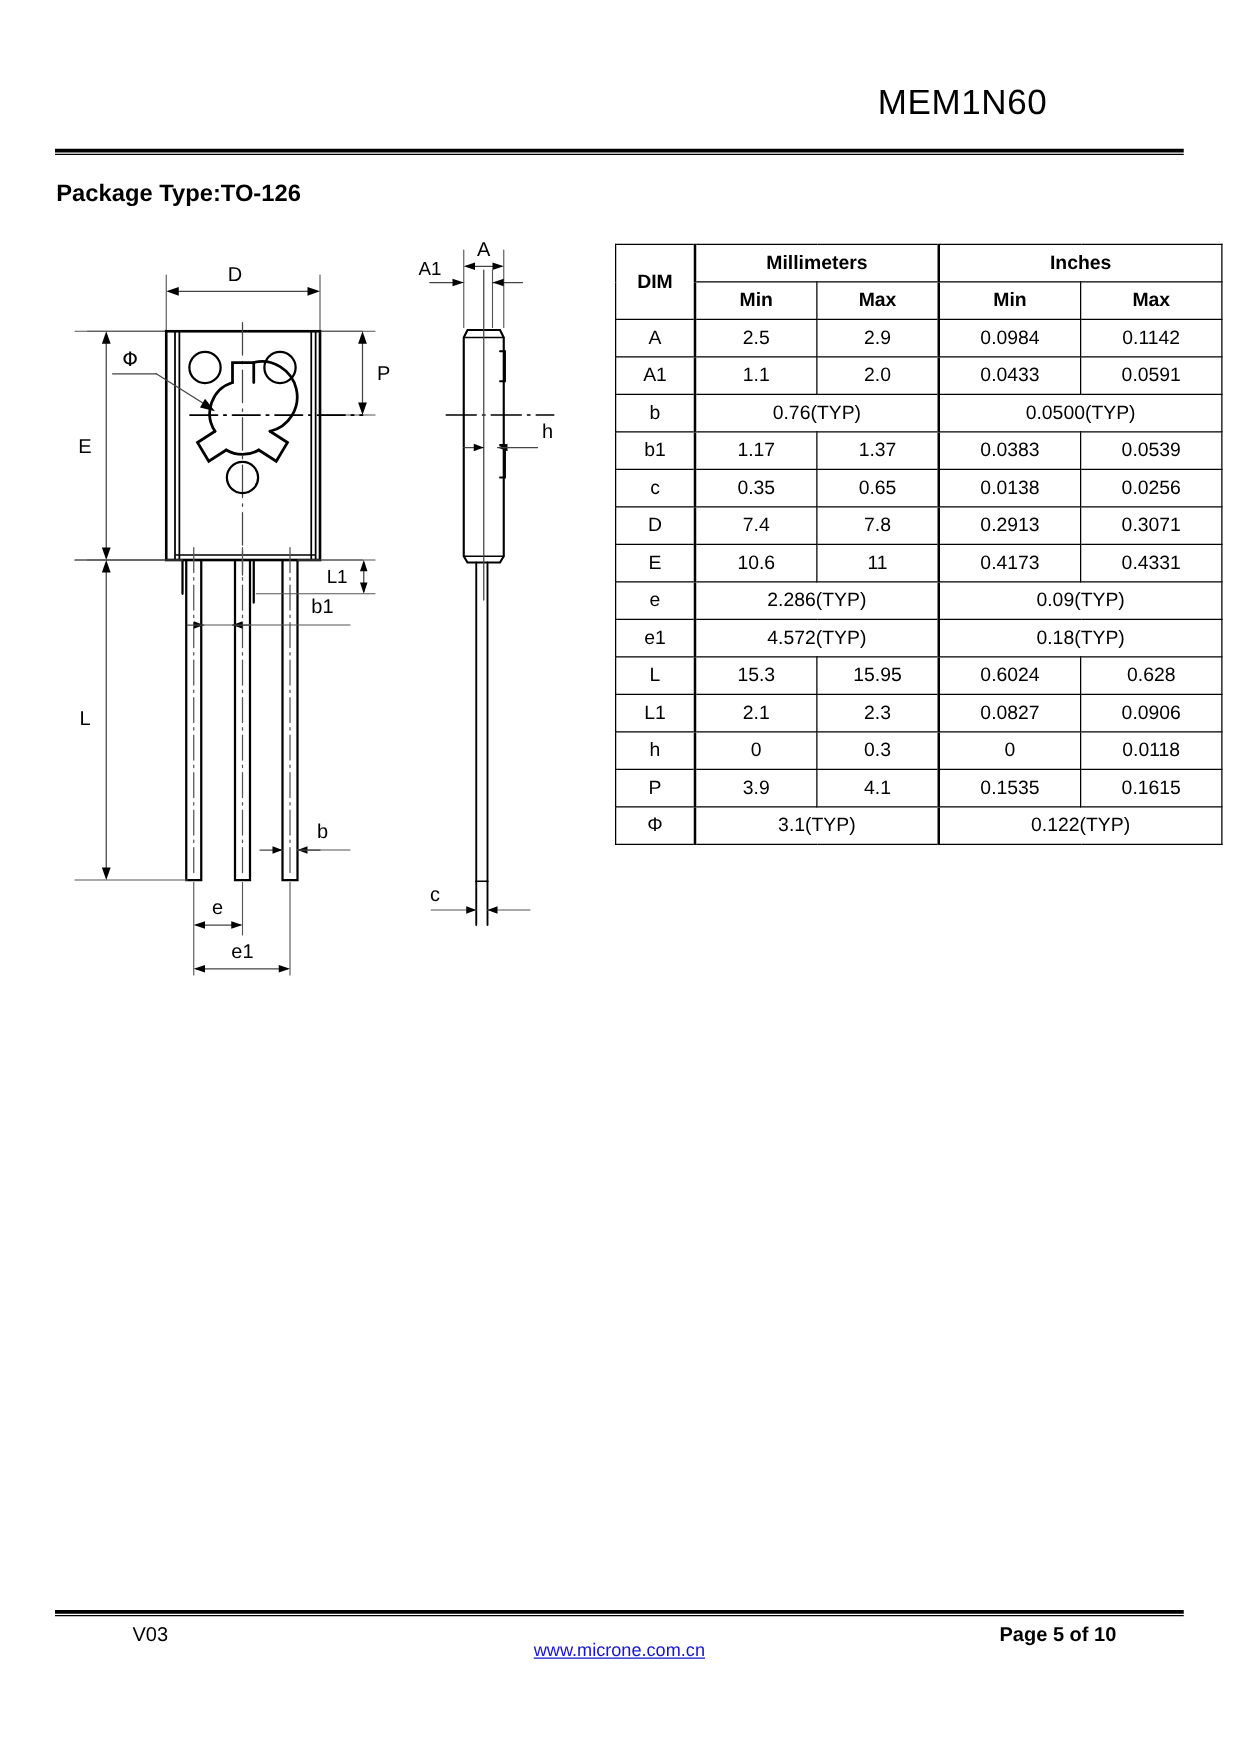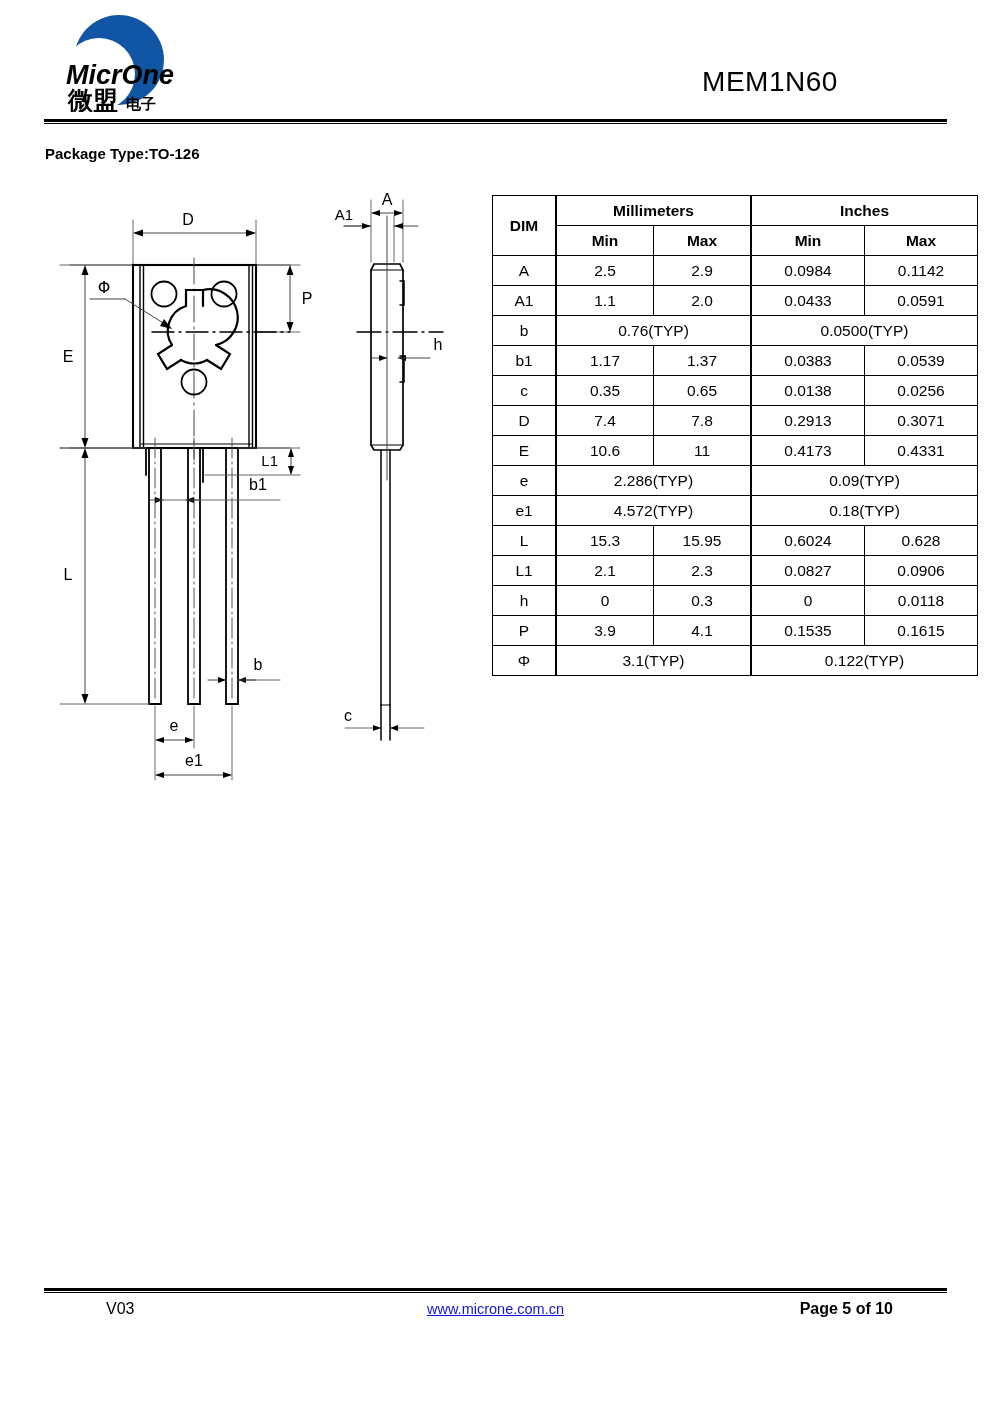--- a/index.html
+++ b/index.html
@@ -13,21 +13,21 @@
   
   #logo{position:absolute;left:44px;top:12px;width:170px;height:100px;}
   #title{
     position:absolute;left:560px;top:66px;width:420px;
     text-align:center;font-size:28px;letter-spacing:.5px;
   }
   #rule-top{position:absolute;left:44px;top:119px;width:903px;height:6px;}
   #rule-top .thick{position:absolute;left:0;top:0;width:100%;height:3px;background:#000;}
   #rule-top .thin{position:absolute;left:0;top:4px;width:100%;height:1.4px;background:#000;}
 
-  #pkgtype{position:absolute;left:45px;top:145px;font-size:15px;font-weight:bold;}
+  #pkgtype{position:absolute;left:45px;top:145px;font-size:19px;font-weight:bold;}
 
   
   #drawing{position:absolute;left:0px;top:180px;width:480px;height:630px;}
 
   
   #dimtable{position:absolute;left:492px;top:195px;border-collapse:collapse;}
   #dimtable td,#dimtable th{
     border:1.6px solid #000;text-align:center;vertical-align:middle;
     font-size:15.5px;font-weight:normal;padding:0;height:29px;
   }
@@ -36,48 +36,29 @@
   #dimtable .c-val{width:96px;}
   #dimtable .c-val-i{width:112px;}
   #dimtable .thickleft{border-left:2.6px solid #000;margin-left:24px;}
 
   
   #rule-bot{position:absolute;left:44px;top:1288px;width:903px;height:6px;}
   #rule-bot .thick{position:absolute;left:0;top:0;width:100%;height:3px;background:#000;}
   #rule-bot .thin{position:absolute;left:0;top:4px;width:100%;height:1.4px;background:#000;}
   #footer{position:absolute;left:44px;top:1297px;width:903px;height:30px;font-size:16px;}
   #foot-ver{position:absolute;left:62px;top:3px;}
-  #foot-url{position:absolute;left:0;top:4px;width:903px;text-align:center;
+  #foot-url{position:absolute;left:0;top:16px;width:903px;text-align:center;
             color:#1414d2;text-decoration:underline;font-size:14.5px;}
   #foot-page{position:absolute;right:54px;top:3px;font-weight:bold;}
 </style>
 </head>
 <body>
 
 <div class="page">
 
-  <div id="logo">
-    <svg width="170" height="100" viewBox="0 0 170 100">
-      <defs>
-        <clipPath id="discclip">
-          <path d="M 20 58 A 55 55 0 1 1 130 58 L 130 72 L 20 72 Z"></path>
-        </clipPath>
-      </defs>
-
-      <g>
-        <circle cx="75" cy="48" r="45" fill="#1155a5"></circle>
-        <circle cx="55" cy="62" r="36" fill="#ffffff"></circle>
-      </g>
-
-      <text x="22" y="72" font-family="'Liberation Sans',sans-serif" font-size="27" font-weight="bold" font-style="italic" fill="#000">MicrOne</text>
-
-      <text x="24" y="97" font-family="'DejaVu Sans',sans-serif" font-size="25" font-weight="bold" fill="#000">微盟</text>
-      <text x="82" y="97" font-family="'DejaVu Sans',sans-serif" font-size="15" font-weight="bold" fill="#000">电子</text>
-    </svg>
-  </div>
 
   <div id="title">MEM1N60</div>
 
   <div id="rule-top">
     <div class="thick"></div>
       <div class="thin"></div>
   </div>
 
   <div id="pkgtype">Package Type:TO-126</div>
 

